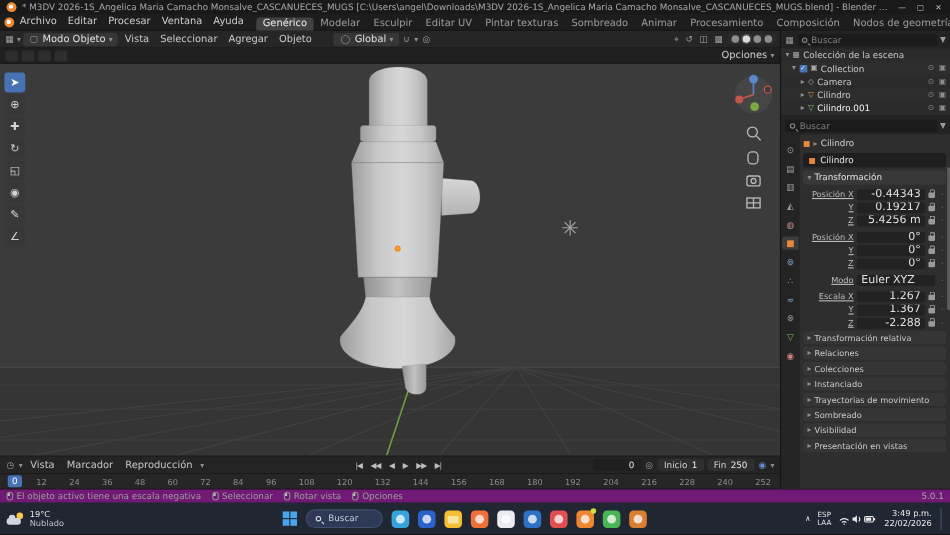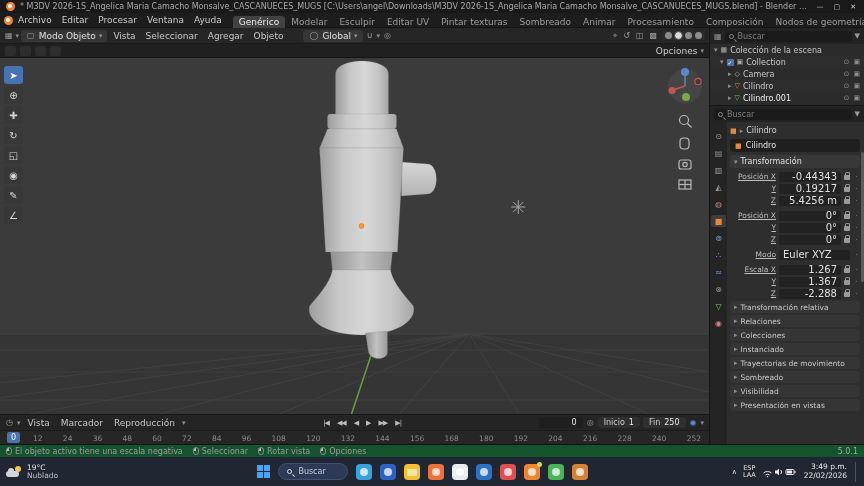--- a/index.html
+++ b/index.html
@@ -106,21 +106,21 @@
     padding:0 4px;color:#e0e0e0;font-size:10px;min-width:0;white-space:nowrap;overflow:hidden;}
   .lock{width:6px;height:5px;border-radius:1px;background:#9a9a9a;position:relative;flex:none;margin-top:2px;}
   .lock::before{content:"";position:absolute;top:-3px;left:1px;width:3px;height:3px;border:1px solid #9a9a9a;
     border-bottom:none;border-radius:2px 2px 0 0;}
   .adot{width:7px;text-align:center;color:#8f8f8f;font-size:7px;flex:none;}
   .sect{display:flex;align-items:center;gap:3px;background:#353535;border-radius:3px;height:12px;
     padding:0 4px;color:#c9c9c9;font-size:7.5px;margin:2px 0;white-space:nowrap;overflow:hidden;}
   .pscroll{position:absolute;right:0;top:30px;width:3px;height:130px;background:#5b5b5b;border-radius:2px;}
 
   
-  .statusbar{height:13px;background:#14532d;border-top:1px solid #121212;display:flex;align-items:center;
+  .statusbar{height:13px;background:#701a75;border-top:1px solid #121212;display:flex;align-items:center;
     gap:10px;padding:0 6px;font-size:8px;color:#9c9c9c;}
   .hint{display:flex;align-items:center;gap:3px;}
   .mouse{width:6px;height:8px;border:1px solid #8a8a8a;border-radius:3px;position:relative;flex:none;}
   .mouse::before{content:"";position:absolute;left:0;top:0;width:2px;height:3px;background:#bdbdbd;border-radius:2px 0 0 0;}
   .version{margin-left:auto;color:#a8a8a8;}
 
   
   .taskbar{height:29px;background:#212633;display:flex;align-items:center;padding:0 6px;gap:6px;}
   .weather{display:flex;align-items:center;gap:5px;width:108px;flex:none;color:#e8e8e8;}
   .wicon{position:relative;width:16px;height:12px;flex:none;}

